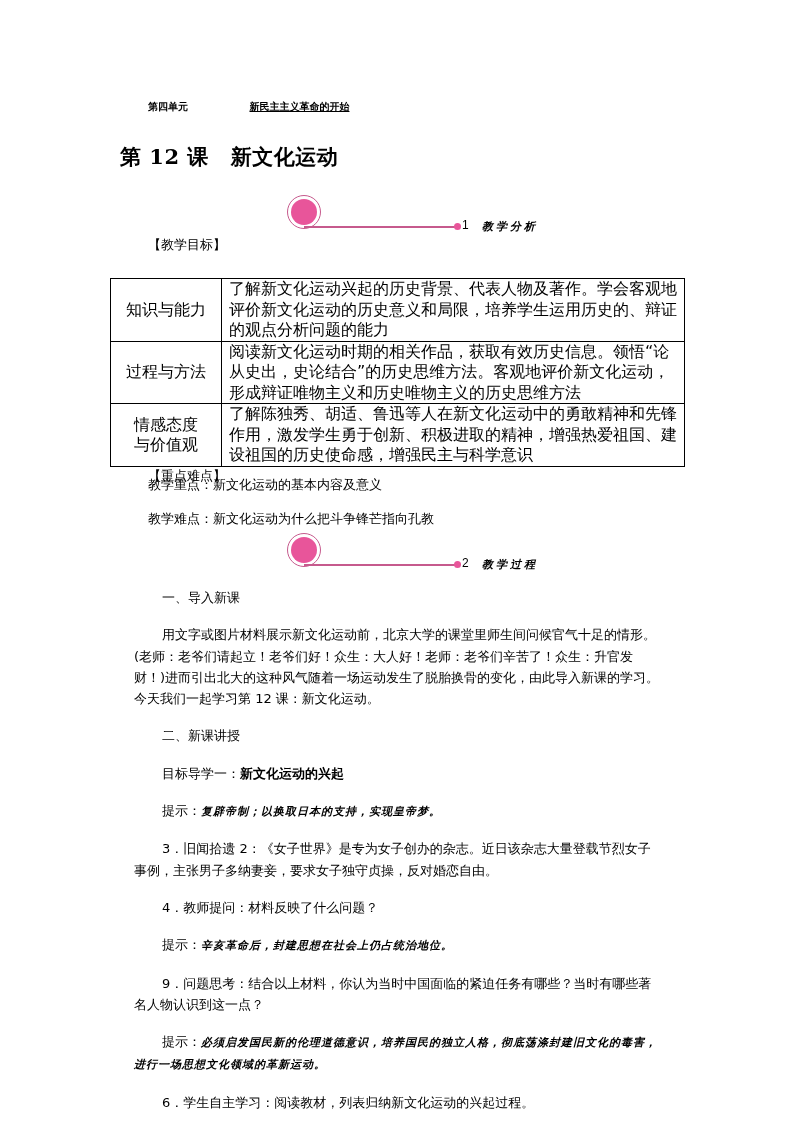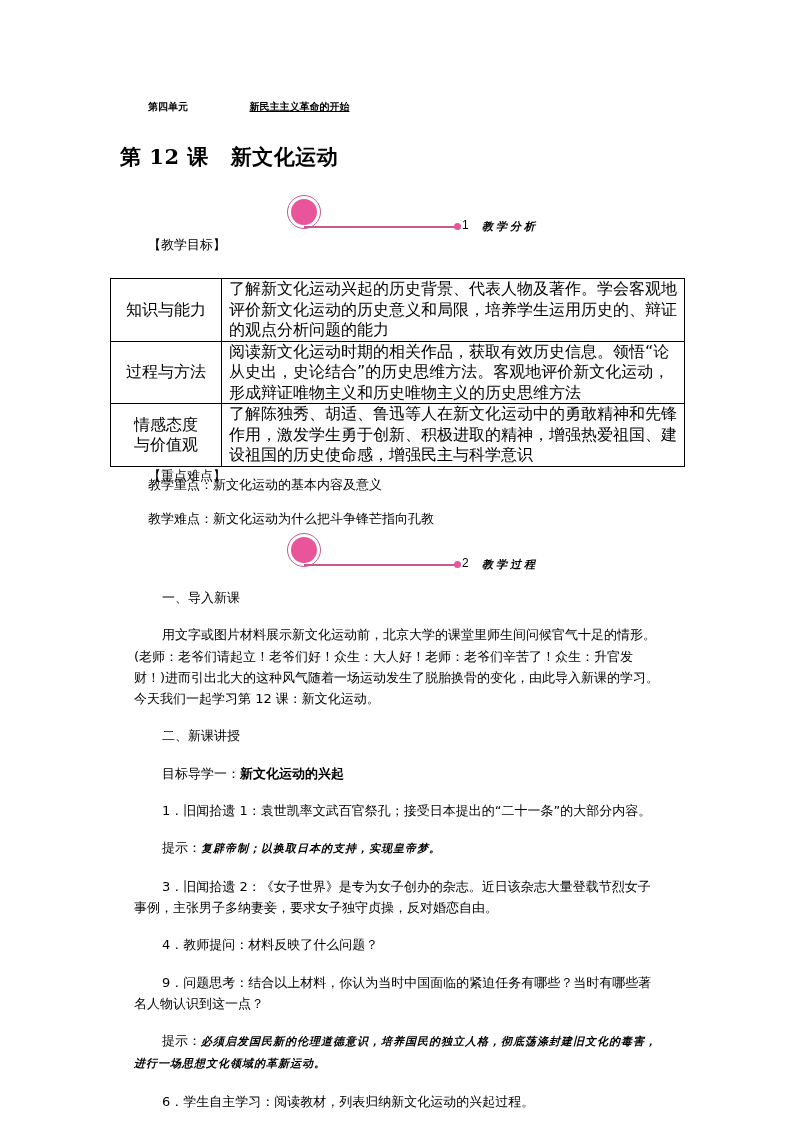--- a/index.html
+++ b/index.html
@@ -93,26 +93,28 @@
   <span class="label">教学过程</span>
 </div>
 
 <div class="body-text" style="top:571px;">
   <p class="indent">一、导入新课</p>
   <p class="indent">用文字或图片材料展示新文化运动前，北京大学的课堂里师生间问候官气十足的情形。(老师：老爷们请起立！老爷们好！众生：大人好！老师：老爷们辛苦了！众生：升官发财！)进而引出北大的这种风气随着一场运动发生了脱胎换骨的变化，由此导入新课的学习。今天我们一起学习第 12 课：新文化运动。</p>
   <p class="indent">二、新课讲授</p>
   <p class="indent">
     <span>目标导学一：</span><span class="bold">新文化运动的兴起</span>
   </p>
-  <p class="indent">1．旧闻拾遗 1：袁世凯率文武百官祭孔；接受日本提出的“二十一条”的大部分内容。</p>
   <p class="indent">
     <span>提示：</span><span class="hint-text">复辟帝制；以换取日本的支持，实现皇帝梦。</span>
   </p>
   <p class="indent">3．旧闻拾遗 2：《女子世界》是专为女子创办的杂志。近日该杂志大量登载节烈女子事例，主张男子多纳妻妾，要求女子独守贞操，反对婚恋自由。</p>
   <p class="indent">4．教师提问：材料反映了什么问题？</p>
+  <p class="indent">
+    <span>提示：</span><span class="hint-text">辛亥革命后，封建思想在社会上仍占统治地位。</span>
+  </p>
   <p class="indent">9．问题思考：结合以上材料，你认为当时中国面临的紧迫任务有哪些？当时有哪些著名人物认识到这一点？</p>
   <p class="indent">
     <span>提示：</span><span class="hint-text">必须启发国民新的伦理道德意识，培养国民的独立人格，彻底荡涤封建旧文化的毒害，进行一场思想文化领域的革新运动。</span>
   </p>
   <p class="indent">6．学生自主学习：阅读教材，列表归纳新文化运动的兴起过程。</p>
   <p style="height:21px;"></p>
   <p class="indent">提示：</p>
 </div>
 
 </body></html>

